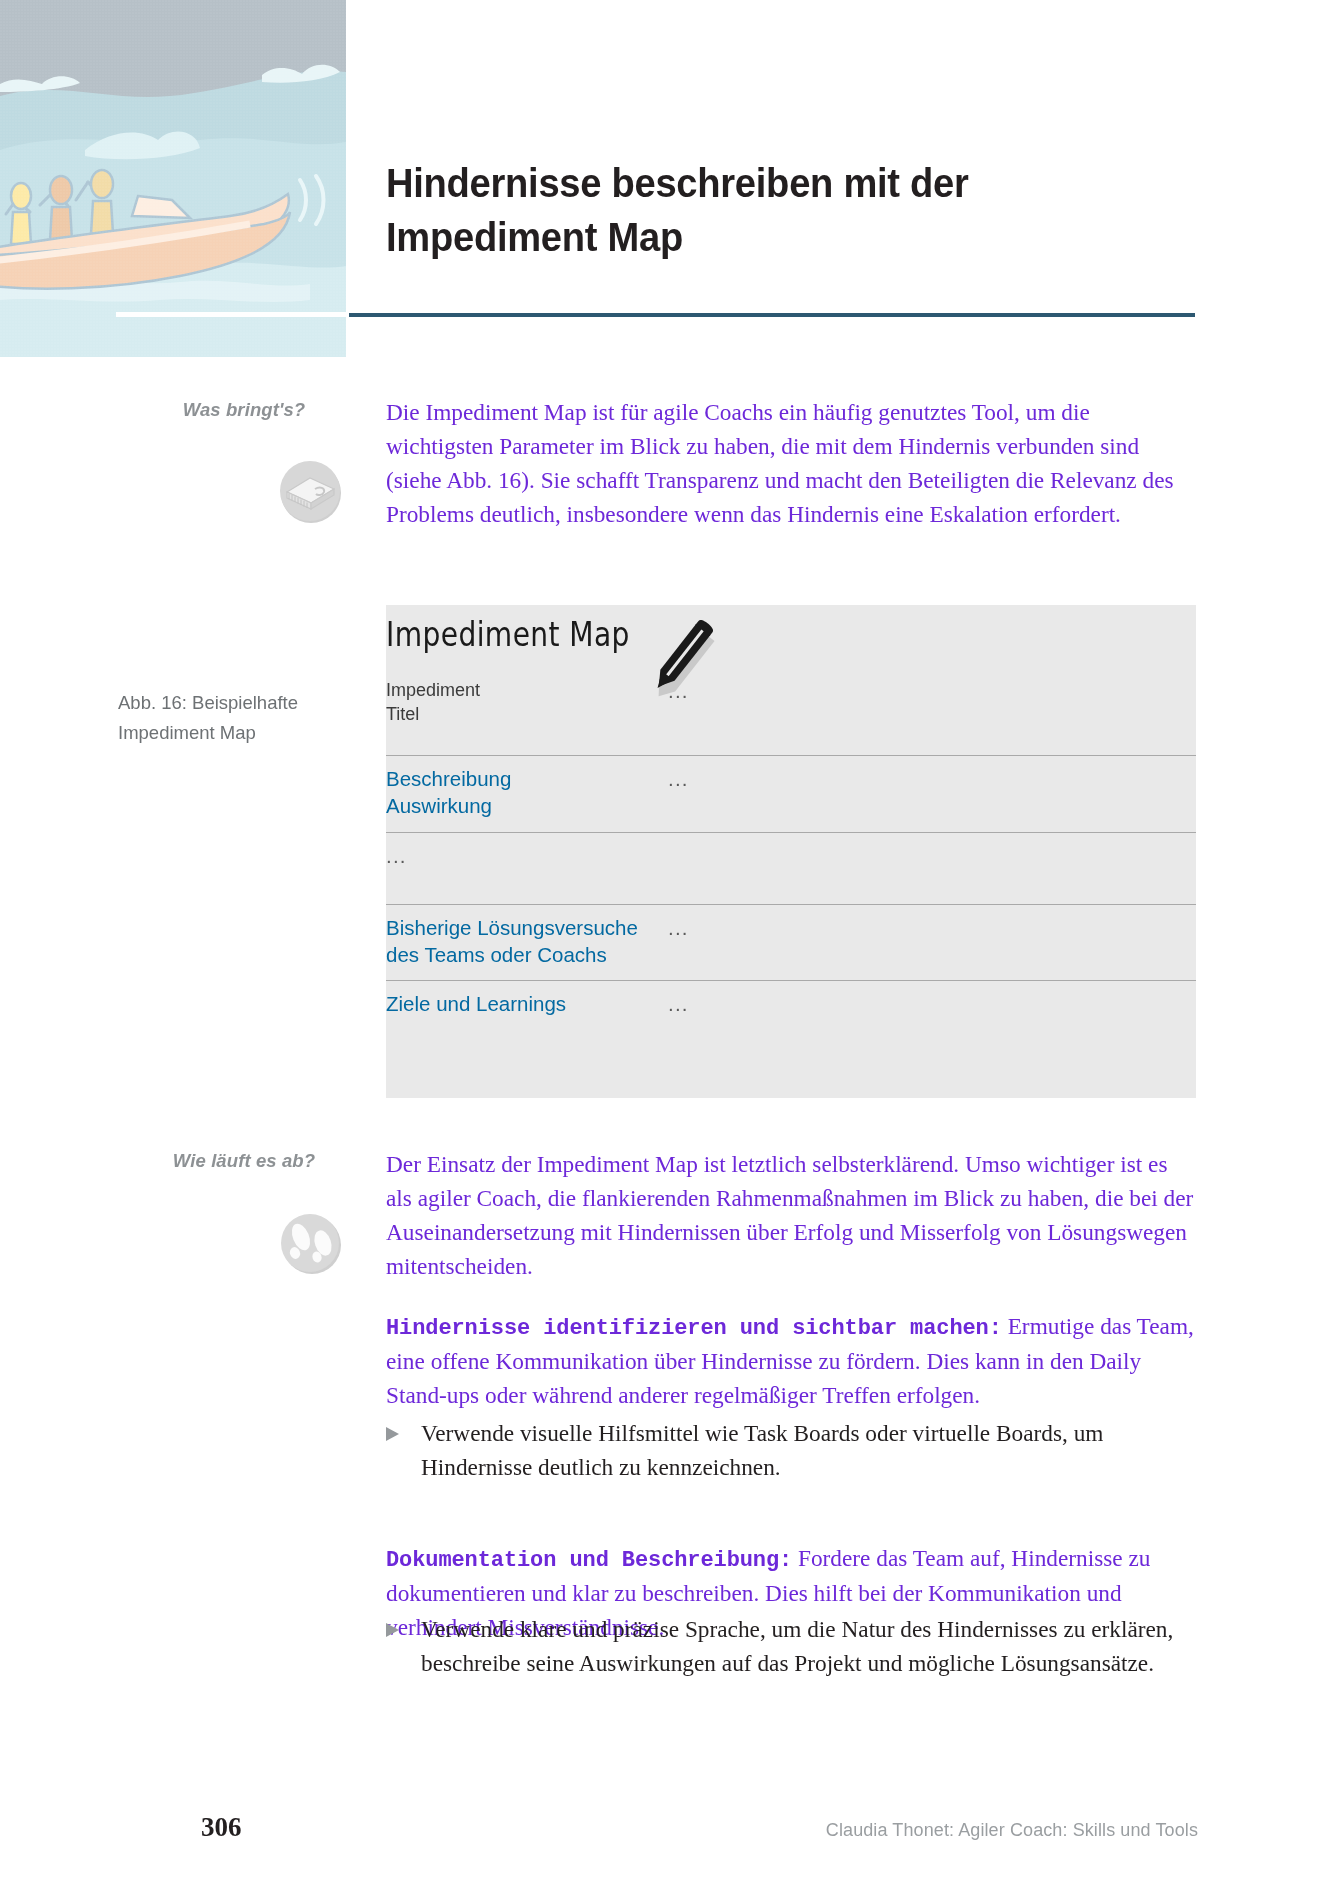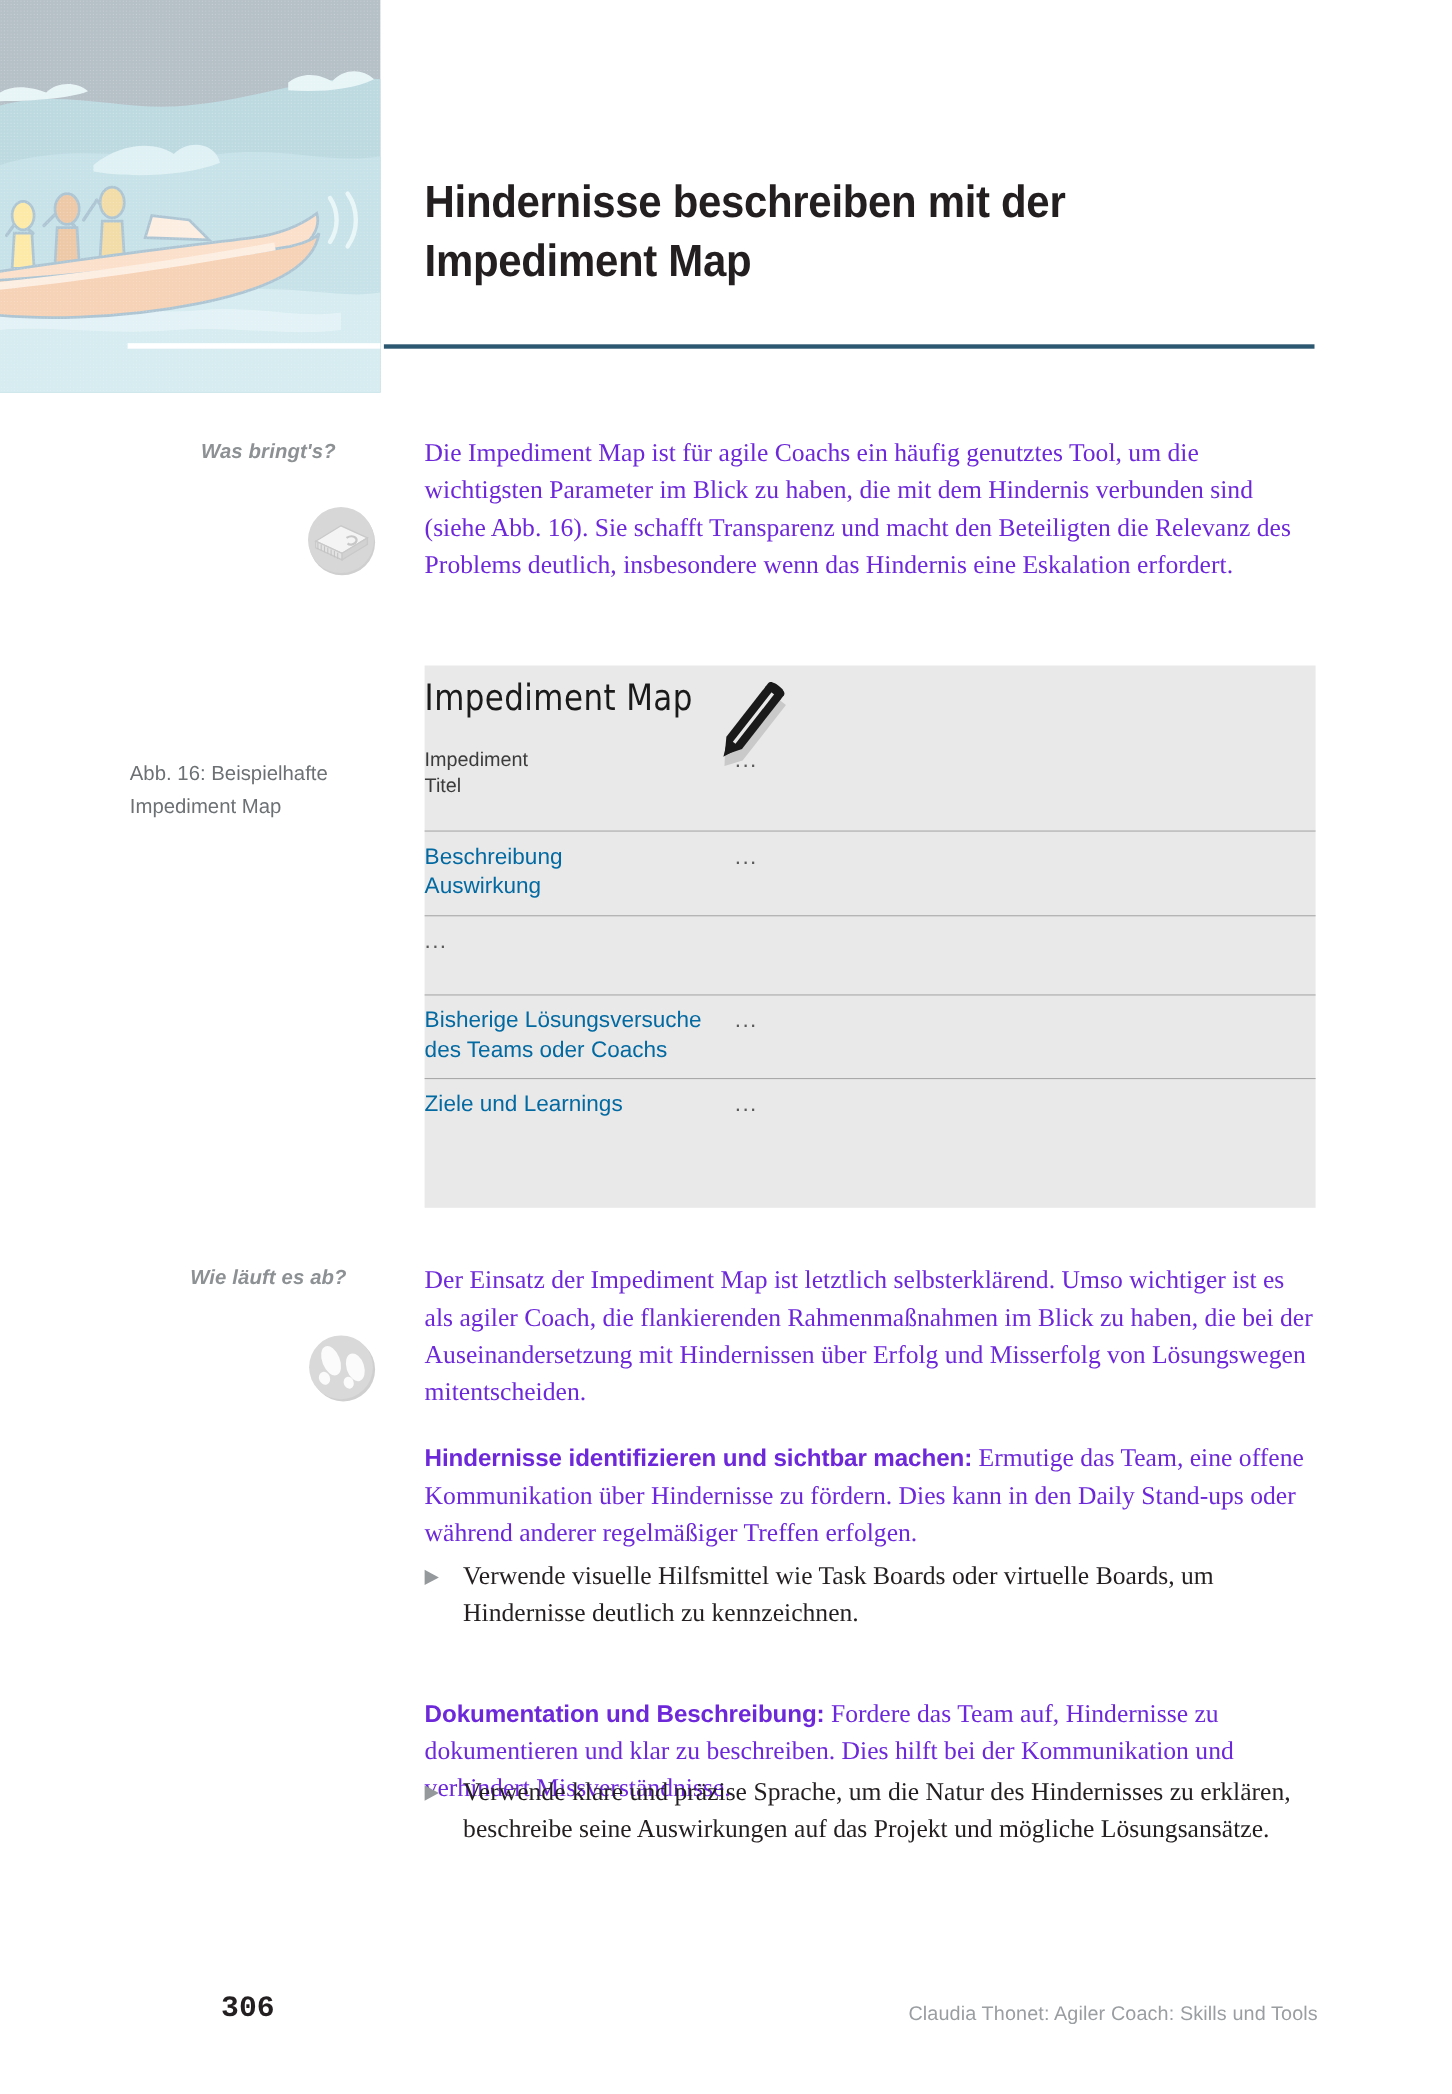--- a/index.html
+++ b/index.html
@@ -94,21 +94,21 @@
     line-height: 1.455;
     color: #6d28d9;
     text-align: left;
   }
   #par-intro  { top: 396px; }
   #par-ablauf { top: 1148px; }
   #par-block1 { top: 1310px; }
   #par-block2 { top: 1542px; }
 
   .lead-in {
-    font-family: Liberation Sans, sans-serif;
+    font-family: Liberation Mono, monospace;
     font-weight: bold;
     font-size: 22px;
     letter-spacing: -0.1px;
   }
 
   .bullet-list {
     position: absolute;
     left: 386px;
     width: 812px;
     font-family: "Liberation Serif", serif;
@@ -204,21 +204,21 @@
     letter-spacing: 1.2px;
   }
   #map-head-block { position: relative; height: 150px; }
   .map-last-pad { height: 38px; }
 
   
   #footer-page-number {
     position: absolute;
     left: 201px;
     top: 1812px;
-    font-family: Liberation Mono, monospace;
+    font-family: Liberation Serif, serif;
     font-weight: bold;
     font-size: 27px;
     color: #231f20;
   }
   #footer-source {
     position: absolute;
     right: 122px;
     top: 1820px;
     font-family: "Liberation Sans Narrow", "Liberation Sans", sans-serif;
     font-size: 18px;

